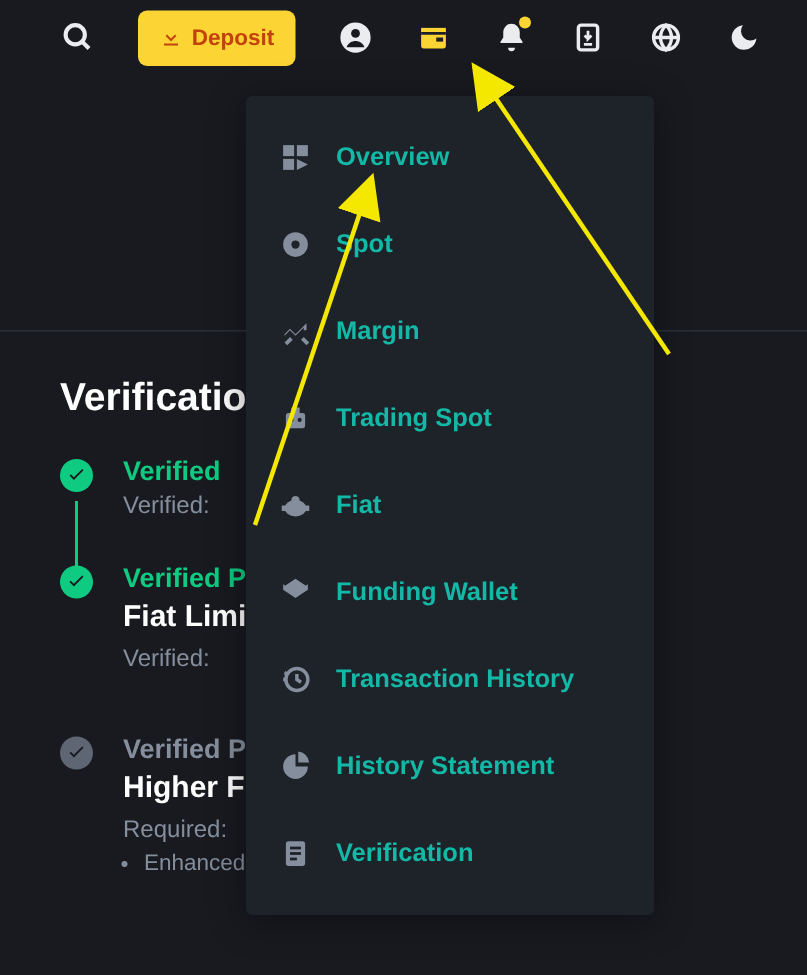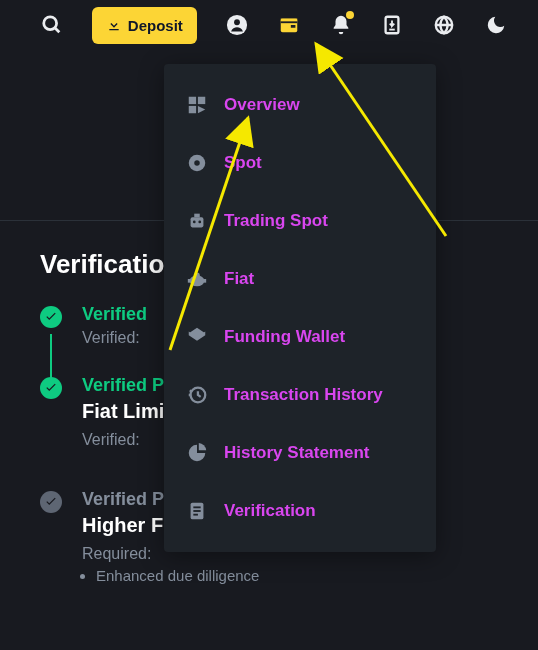--- a/index.html
+++ b/index.html
@@ -25,21 +25,21 @@
     display: inline-flex;
     align-items: center;
     justify-content: center;
     width: 24px;
     height: 24px;
     cursor: pointer;
   }
   .icon-btn svg { width: 22px; height: 22px; }
   .deposit-btn {
     background: #fcd535;
-    color: #0f172a;
+    color: #c2410c;
     font-weight: 700;
     font-size: 15px;
     border: none;
     border-radius: 6px;
     padding: 10px 14px;
     display: inline-flex;
     align-items: center;
     gap: 6px;
     cursor: pointer;
   }
@@ -133,21 +133,21 @@
     box-shadow: 0 4px 24px rgba(0,0,0,0.4);
     padding: 12px 0;
   }
   .dd-item {
     display: flex;
     align-items: center;
     gap: 16px;
     padding: 18px 22px;
     font-size: 17px;
     font-weight: 600;
-    color: #d946ef;
+    color: #14b8a6;
     cursor: pointer;
   }
   .dd-item .dd-icon {
     width: 22px; height: 22px;
     color: #848e9c;
     fill: #848e9c;
     display: inline-flex;
     align-items: center;
     justify-content: center;
   }
@@ -273,20 +273,28 @@
     <span>Overview</span>
   </div>
   <div class="dd-item">
     <span class="dd-icon">
       <svg viewBox="0 0 24 24" fill="currentColor">
           <circle cx="12" cy="12" r="9"></circle>
           <circle cx="12" cy="12" r="3" fill="#1e2329"></circle>
         </svg>
     </span>
     <span>Spot</span>
+  </div>
+  <div class="dd-item">
+    <span class="dd-icon">
+      <svg viewBox="0 0 24 24" fill="currentColor">
+          <path d="M4 14l4-4 4 4 8-8v5h-2V9l-6 6-4-4-4 4zM4 20l4-4 2 2-4 4zM18 16l-2 2 4 4 2-2z"></path>
+        </svg>
+    </span>
+    <span>Margin</span>
   </div>
   <div class="dd-item">
     <span class="dd-icon">
       <svg viewBox="0 0 24 24" fill="currentColor">
           <rect x="5" y="8" width="14" height="11" rx="2"></rect>
           <rect x="9" y="4" width="6" height="4"></rect>
           <circle cx="9" cy="13" r="1.5" fill="#1e2329"></circle>
           <circle cx="15" cy="13" r="1.5" fill="#1e2329"></circle>
         </svg>
     </span>

